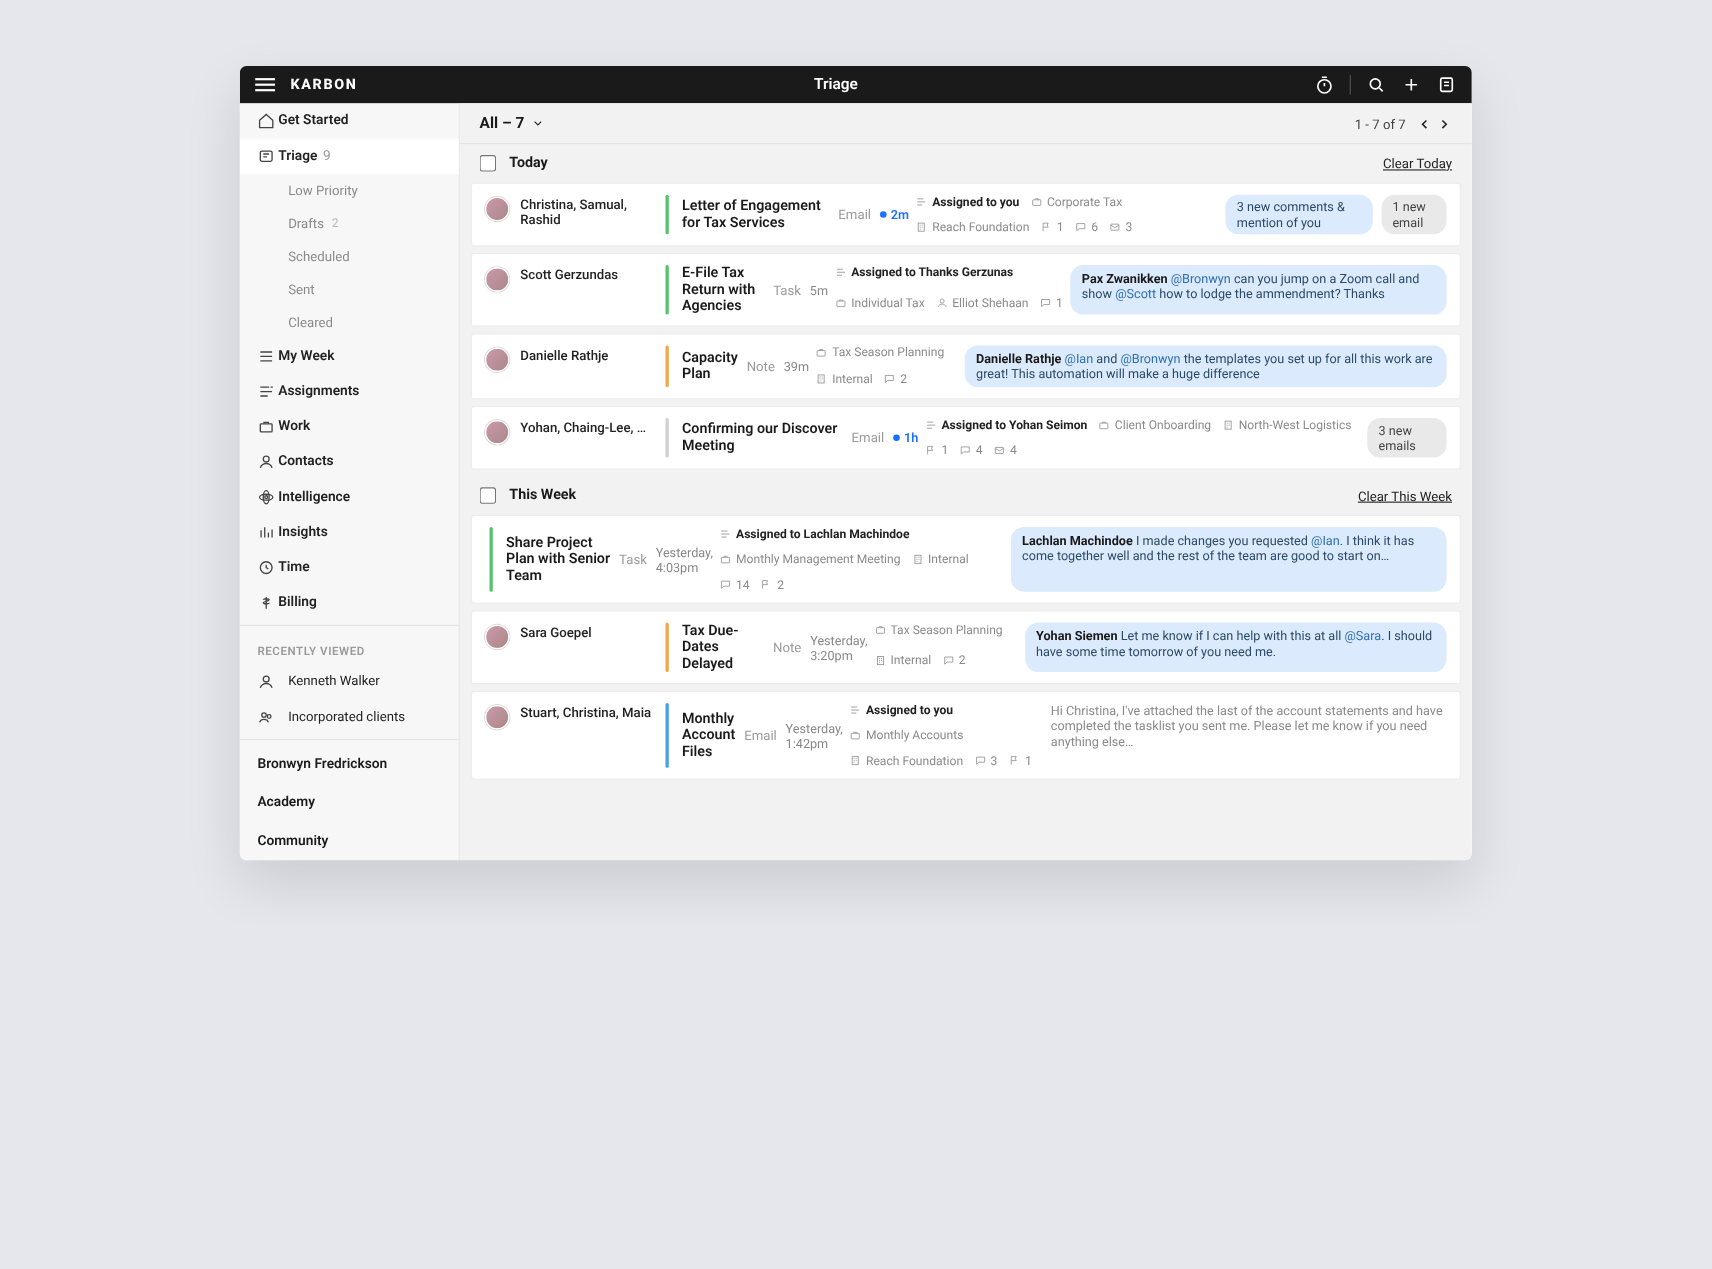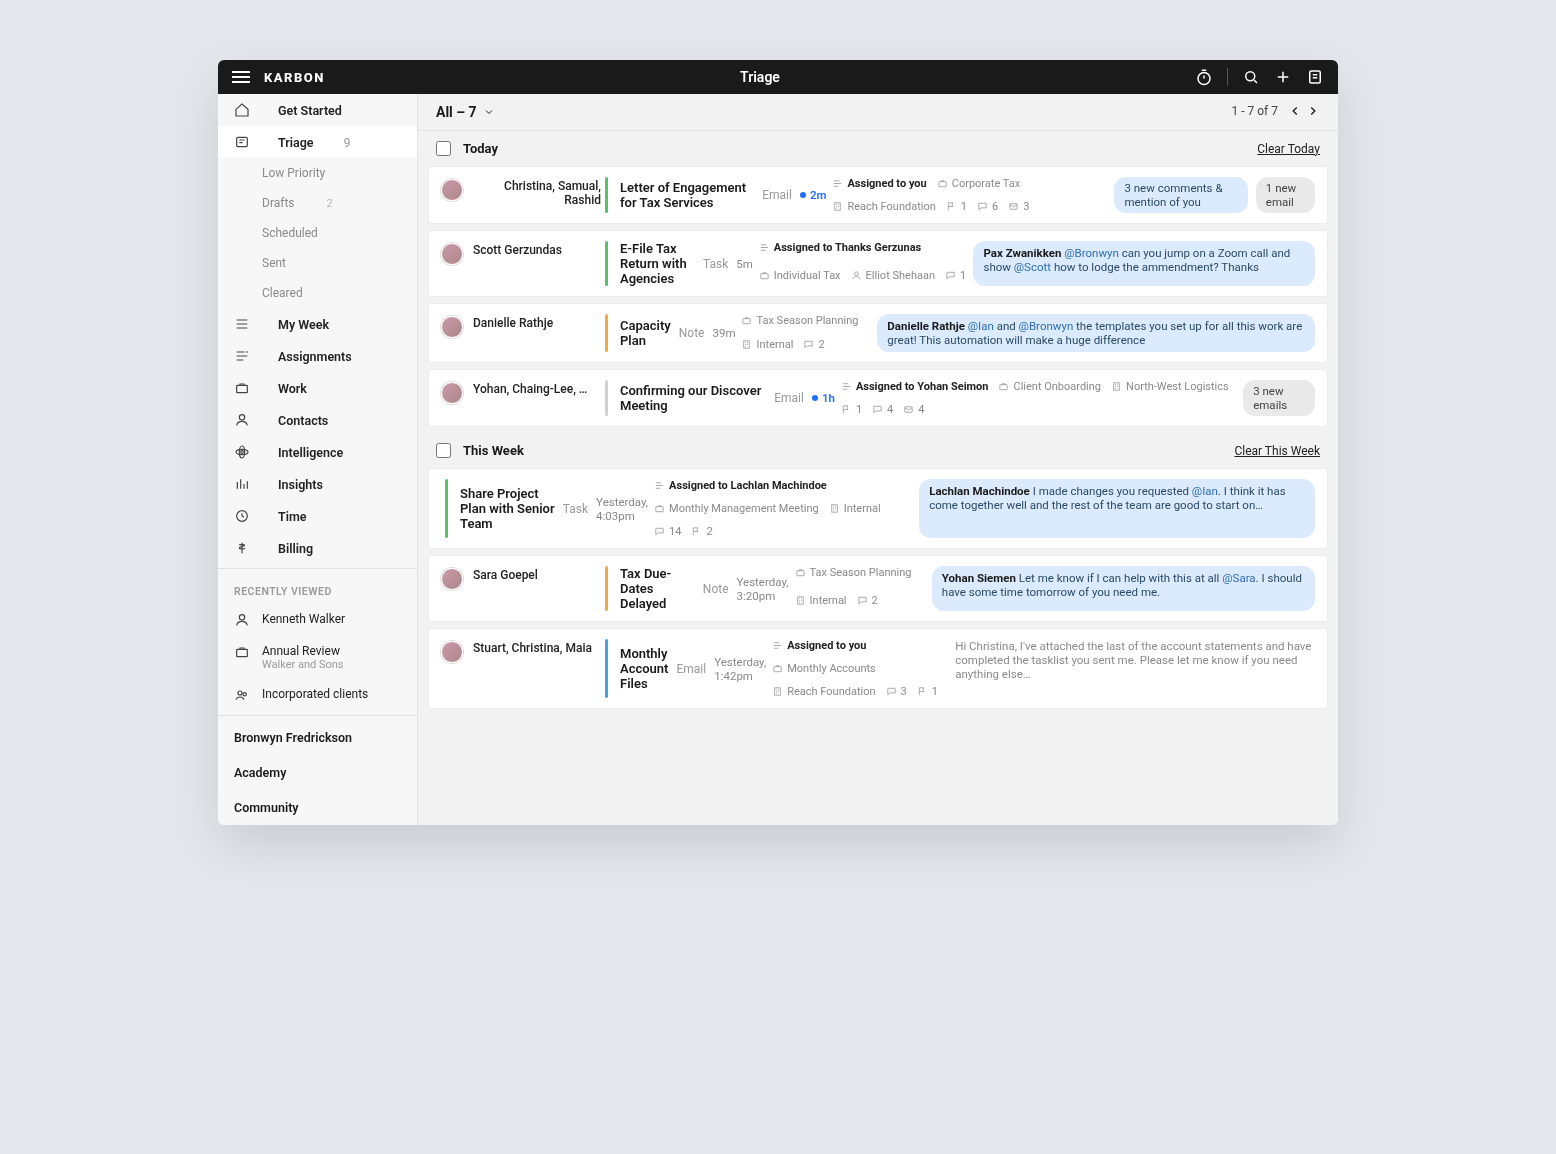--- a/index.html
+++ b/index.html
@@ -36,59 +36,59 @@
 .topbar-right svg { width:18px; height:18px; fill:none; stroke:#fff; stroke-width:2; }
 .topbar-sep { width:1px; height:18px; background:#555; }
 .main-rows { display:flex; }
 .sidebar {
   width: 200px;
   border-right: 1px solid #e3e3e3;
   background:#f7f7f7;
   font-size:12.5px;
 }
 .nav-item {
-  display:flex; align-items:center; gap:28px;
+  display:flex; gap:3px;
   padding:8px 16px; cursor:pointer;
   color:#222;
 }
 .nav-item.sub { padding-left:44px; color:#8a8a8a; font-size:12px;}
 .nav-item.sub .badge-num { color:#bbb; margin-left:4px; font-size:11px; }
 .nav-item.bold { font-weight:600; }
 .nav-item.active { background:#fff; border-right:none; font-weight:600; }
 .nav-item .count { color:#9a9a9a; font-weight:400; margin-left:2px; }
 .nav-icon { width:16px; height:16px; stroke:#444; fill:none; stroke-width:1.8; }
 .nav-section-header { padding:12px 16px 6px; font-size:10.5px; letter-spacing:.5px; color:#9a9a9a; font-weight:600; }
 .recent-item { display:flex; gap:12px; padding:8px 16px; align-items:flex-start; cursor:pointer; }
 .recent-item .rlabel { font-size:12px; color:#222;}
 .recent-item .rsub { font-size:11px; color:#9a9a9a; }
 .sidebar-divider { height:1px; background:#e0e0e0; margin:4px 0;}
 .footer-item { padding:10px 16px; font-size:12.5px; cursor:pointer;}
 .footer-item.bold { font-weight:600; }
 .content { flex:1; background:#f2f2f2; }
 .content-header {
-  display:flex; align-items:flex-start; justify-content:space-between;
+  display:flex; align-items:flex-end; justify-content:space-between;
   padding:10px 18px 10px 18px; background:#f2f2f2; border-bottom:1px solid #e3e3e3;
 }
 .filter-btn { font-weight:700; font-size:14px; display:flex; align-items:center; gap:6px; cursor:pointer; }
 .filter-btn svg { width:12px; height:12px; stroke:#222; stroke-width:2; fill:none;}
 .pager { display:flex; align-items:center; gap:10px; font-size:12px; color:#444;}
 .pager-arrows { display:flex; gap:4px; }
 .pager-arrows svg { width:14px; height:14px; stroke:#222; stroke-width:2.5; fill:none; cursor:pointer;}
 .group-header {
   display:flex; align-items:center; padding:10px 18px;
 }
 .group-header input[type=checkbox]{ width:15px; height:15px; margin-right:12px; cursor:pointer;}
 .group-header .ghlabel { font-weight:700; font-size:13px; }
 .group-header .clear { margin-left:auto; color:#222; text-decoration:underline; font-size:12px; cursor:pointer; }
 .card-list { padding:0 10px; }
 .card {
   background:#fff; border:1px solid #ececec; border-radius:3px;
   display:flex; margin-bottom:6px; padding:10px 12px;
 }
-.card-left { width:160px; display:flex; gap:10px; align-items:flex-start; padding-top:2px;text-align:right;}
+.card-left { width:160px; display:flex; gap:10px; align-items:flex-start; padding-top:2px;}
 .avatar { width:22px; height:22px; border-radius:50%; background:linear-gradient(135deg,#c9a,#a88); flex-shrink:0; border:1.5px solid #fff; box-shadow:0 0 0 1px #ddd;}
 .from-names { font-size:12px; font-weight:500; color:#222; }
 .accent { width:3px; border-radius:2px; margin:0 12px 0 4px; }
 .accent.green { background:#57c26b; }
 .accent.amber { background:#f0a94a; }
 .accent.grey { background:#d0d0d0; }
 .accent.blue  { background:#4a9fe0; }
 .card-body { flex:1; display:flex; flex-direction:row; gap:6px; }
 .subject-row { display:flex; align-items:center; gap:8px;}
 .subject { font-size:13px; font-weight:600; }
@@ -244,30 +244,20 @@
         <svg class="nav-icon" viewBox="0 0 24 24">
             <circle cx="12" cy="8" r="4"></circle>
             <path d="M4 20c1-4 5-6 8-6s7 2 8 6"></path>
           </svg>
         <div>
             <div class="rlabel">Kenneth Walker</div>
           </div>
       </div>
       <div class="recent-item">
         <svg class="nav-icon" viewBox="0 0 24 24">
-            <rect x="4" y="8" width="16" height="11" rx="1"></rect>
-            <path d="M9 8V6h6v2"></path>
-          </svg>
-        <div>
-            <div class="rlabel">Annual Review</div>
-            <div class="rsub">Walker and Sons</div>
-          </div>
-      </div>
-      <div class="recent-item">
-        <svg class="nav-icon" viewBox="0 0 24 24">
             <circle cx="9" cy="9" r="3"></circle>
             <circle cx="16" cy="11" r="2.5"></circle>
             <path d="M3 19c1-3 4-4 6-4s5 1 6 4"></path>
           </svg>
         <div>
             <div class="rlabel">Incorporated clients</div>
           </div>
       </div>
 
       <div class="sidebar-divider"></div>

